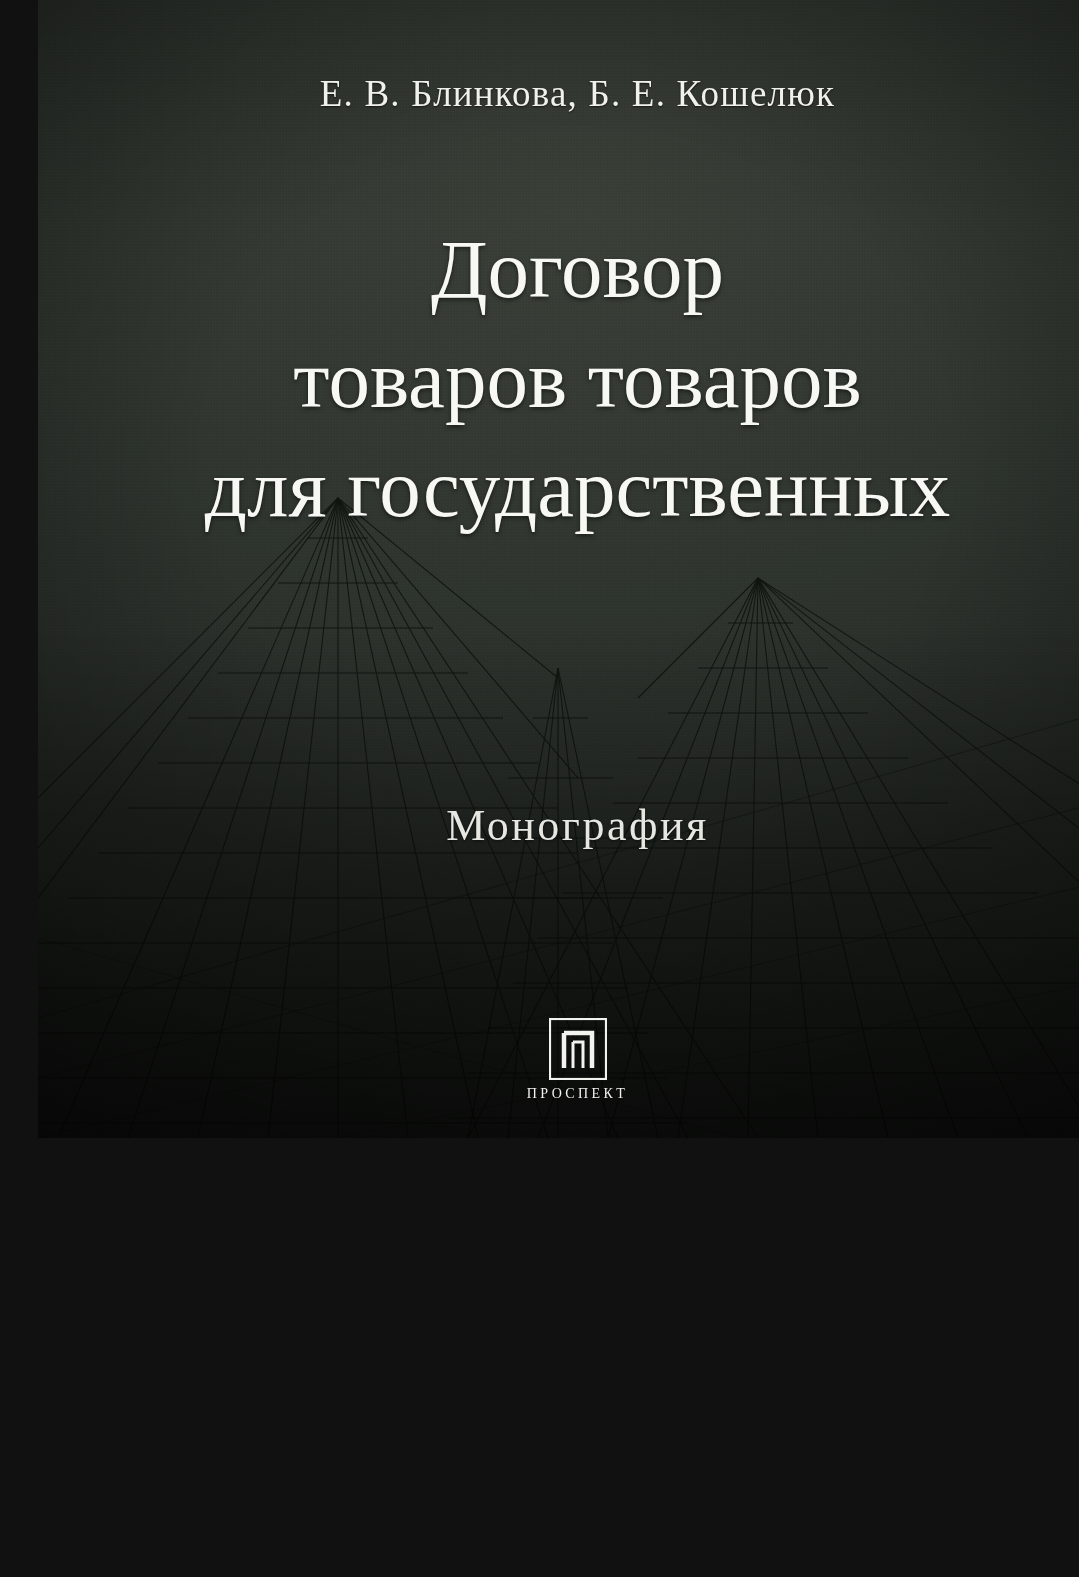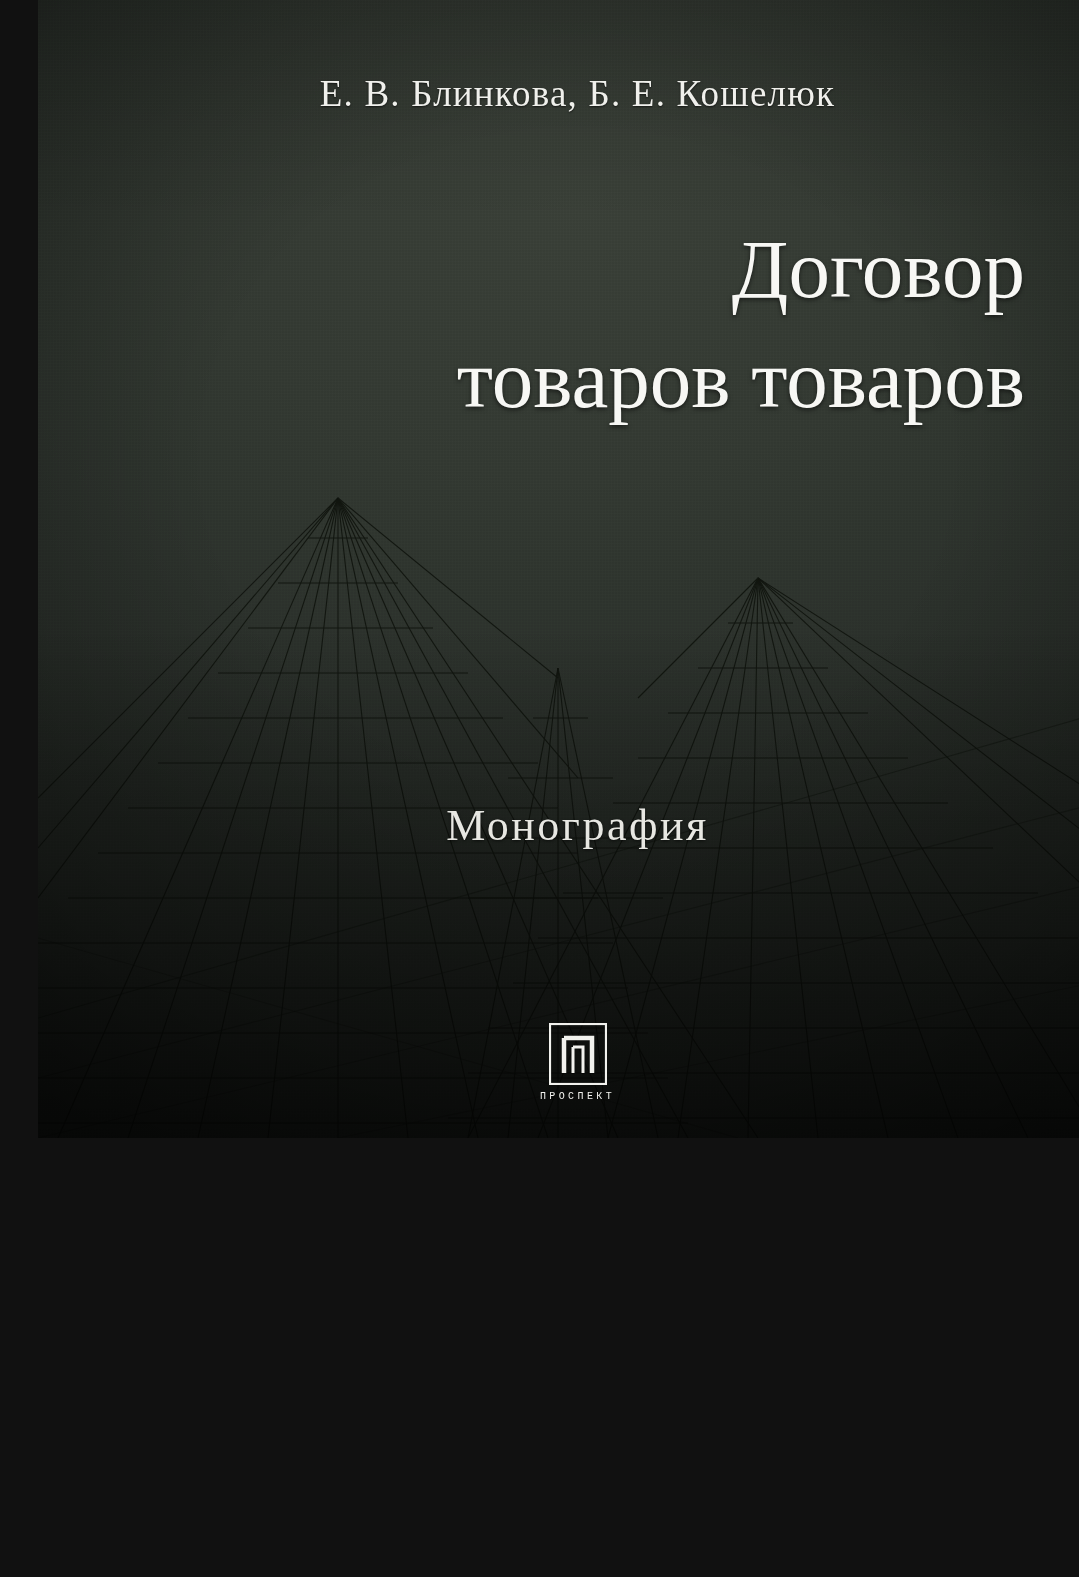--- a/index.html
+++ b/index.html
@@ -55,21 +55,21 @@
     font-size: 37px;
     letter-spacing: 1.2px;
     color: #f0f0ec;
     text-shadow: 0 1px 2px rgba(0,0,0,0.6);
   }
   .title {
     position: absolute;
     top: 215px;
     left: 92px;
     right: 92px;
-    text-align: right;
+    text-align: center;
     font-size: 83px;
     line-height: 1.32;
     color: #f7f7f4;
     text-shadow: 0 2px 4px rgba(0,0,0,0.55);
   }
   .title .line { display: block; white-space: nowrap; }
   .subtitle {
     position: absolute;
     top: 800px;
     left: 0;
@@ -91,22 +91,22 @@
     flex-direction: column;
     align-items: center;
     gap: 6px;
   }
   .publisher-mark {
     width: 58px;
     height: 62px;
     position: relative;
   }
   .publisher-name {
-    font-family: Liberation Mono, monospace;
-    font-size: 10px;
+    font-family: Liberation Serif, serif;
+    font-size: 14px;
     letter-spacing: 3.4px;
     color: #f2f2ee;
   }
 </style>
 </head>
 <body>
 
 <div class="cover">
 
   <div class="texture"></div>
@@ -197,20 +197,21 @@
     </svg>
   </div>
 
   <div class="vignette"></div>
 
   <div class="authors">Е. В. Блинкова, Б. Е. Кошелюк</div>
 
   <div class="title">
     <span class="line">Договор</span>
     <span class="line">товаров товаров</span>
+    <span class="line">для государственных</span>
   </div>
 
   <div class="subtitle">Монография</div>
 
   <div class="publisher">
     <div class="publisher-mark">
       <svg viewBox="0 0 58 62" aria-hidden="true">
         <rect x="1" y="1" width="56" height="60" fill="none" stroke="#f2f2ee" stroke-width="2.2"></rect>
         <path d="M15 15 H43 V50" fill="none" stroke="#f2f2ee" stroke-width="4.5"></path>
         <path d="M15 15 V50" fill="none" stroke="#f2f2ee" stroke-width="4.5"></path>

